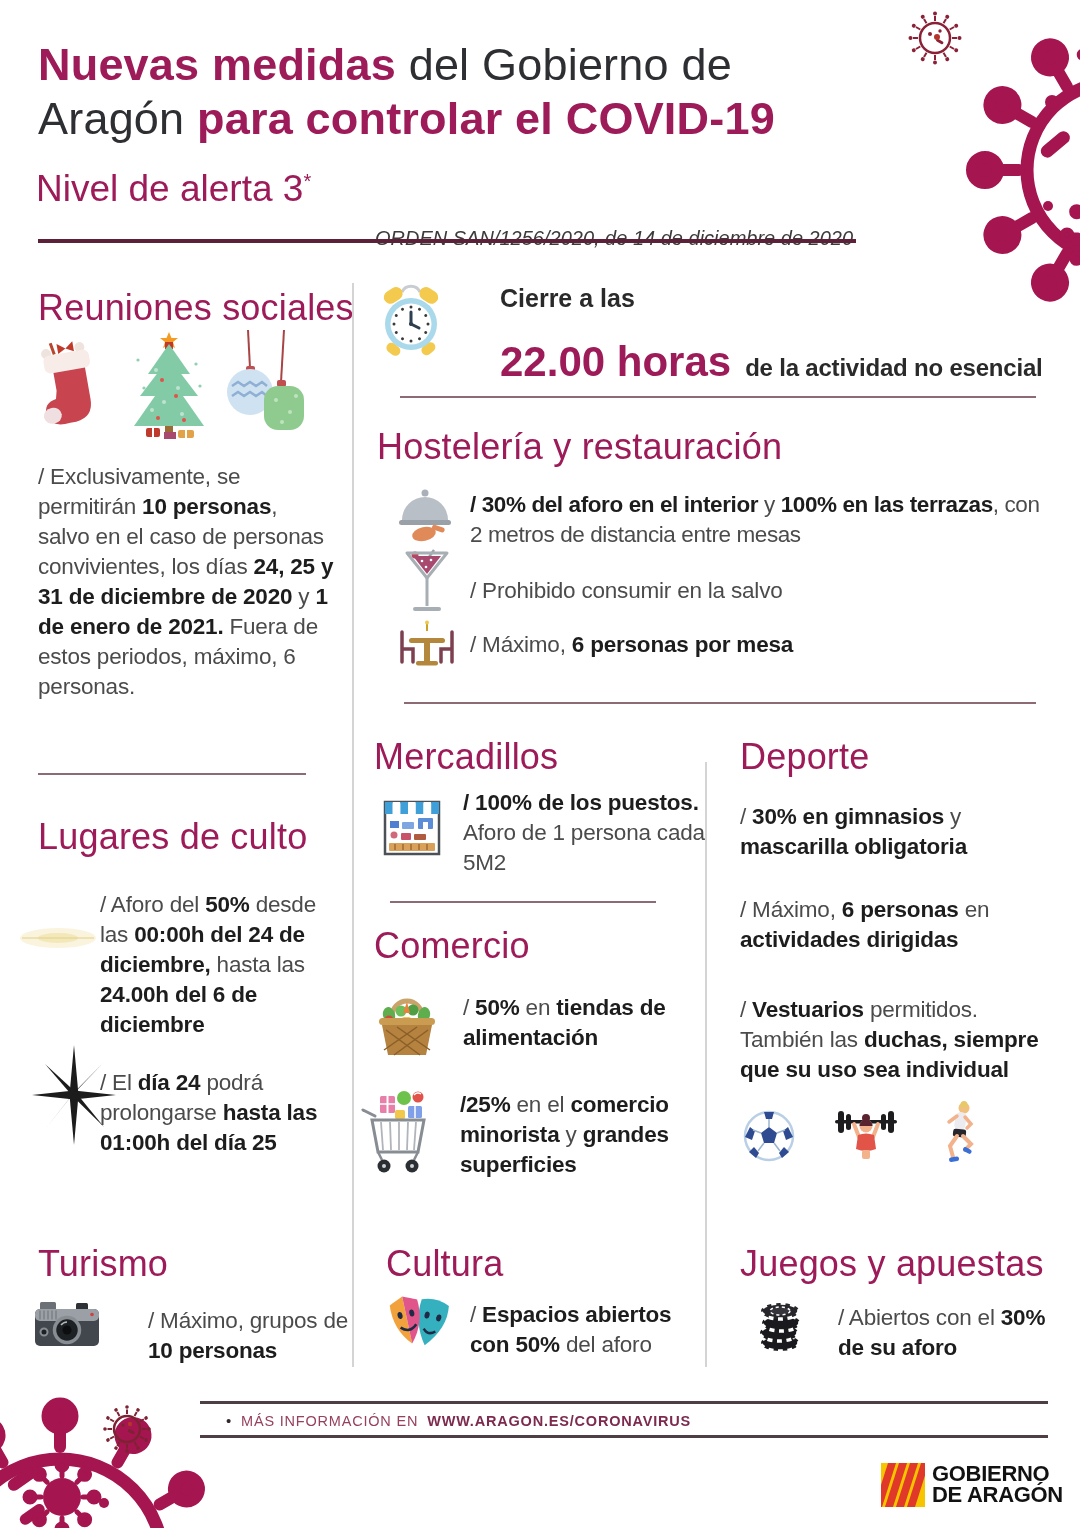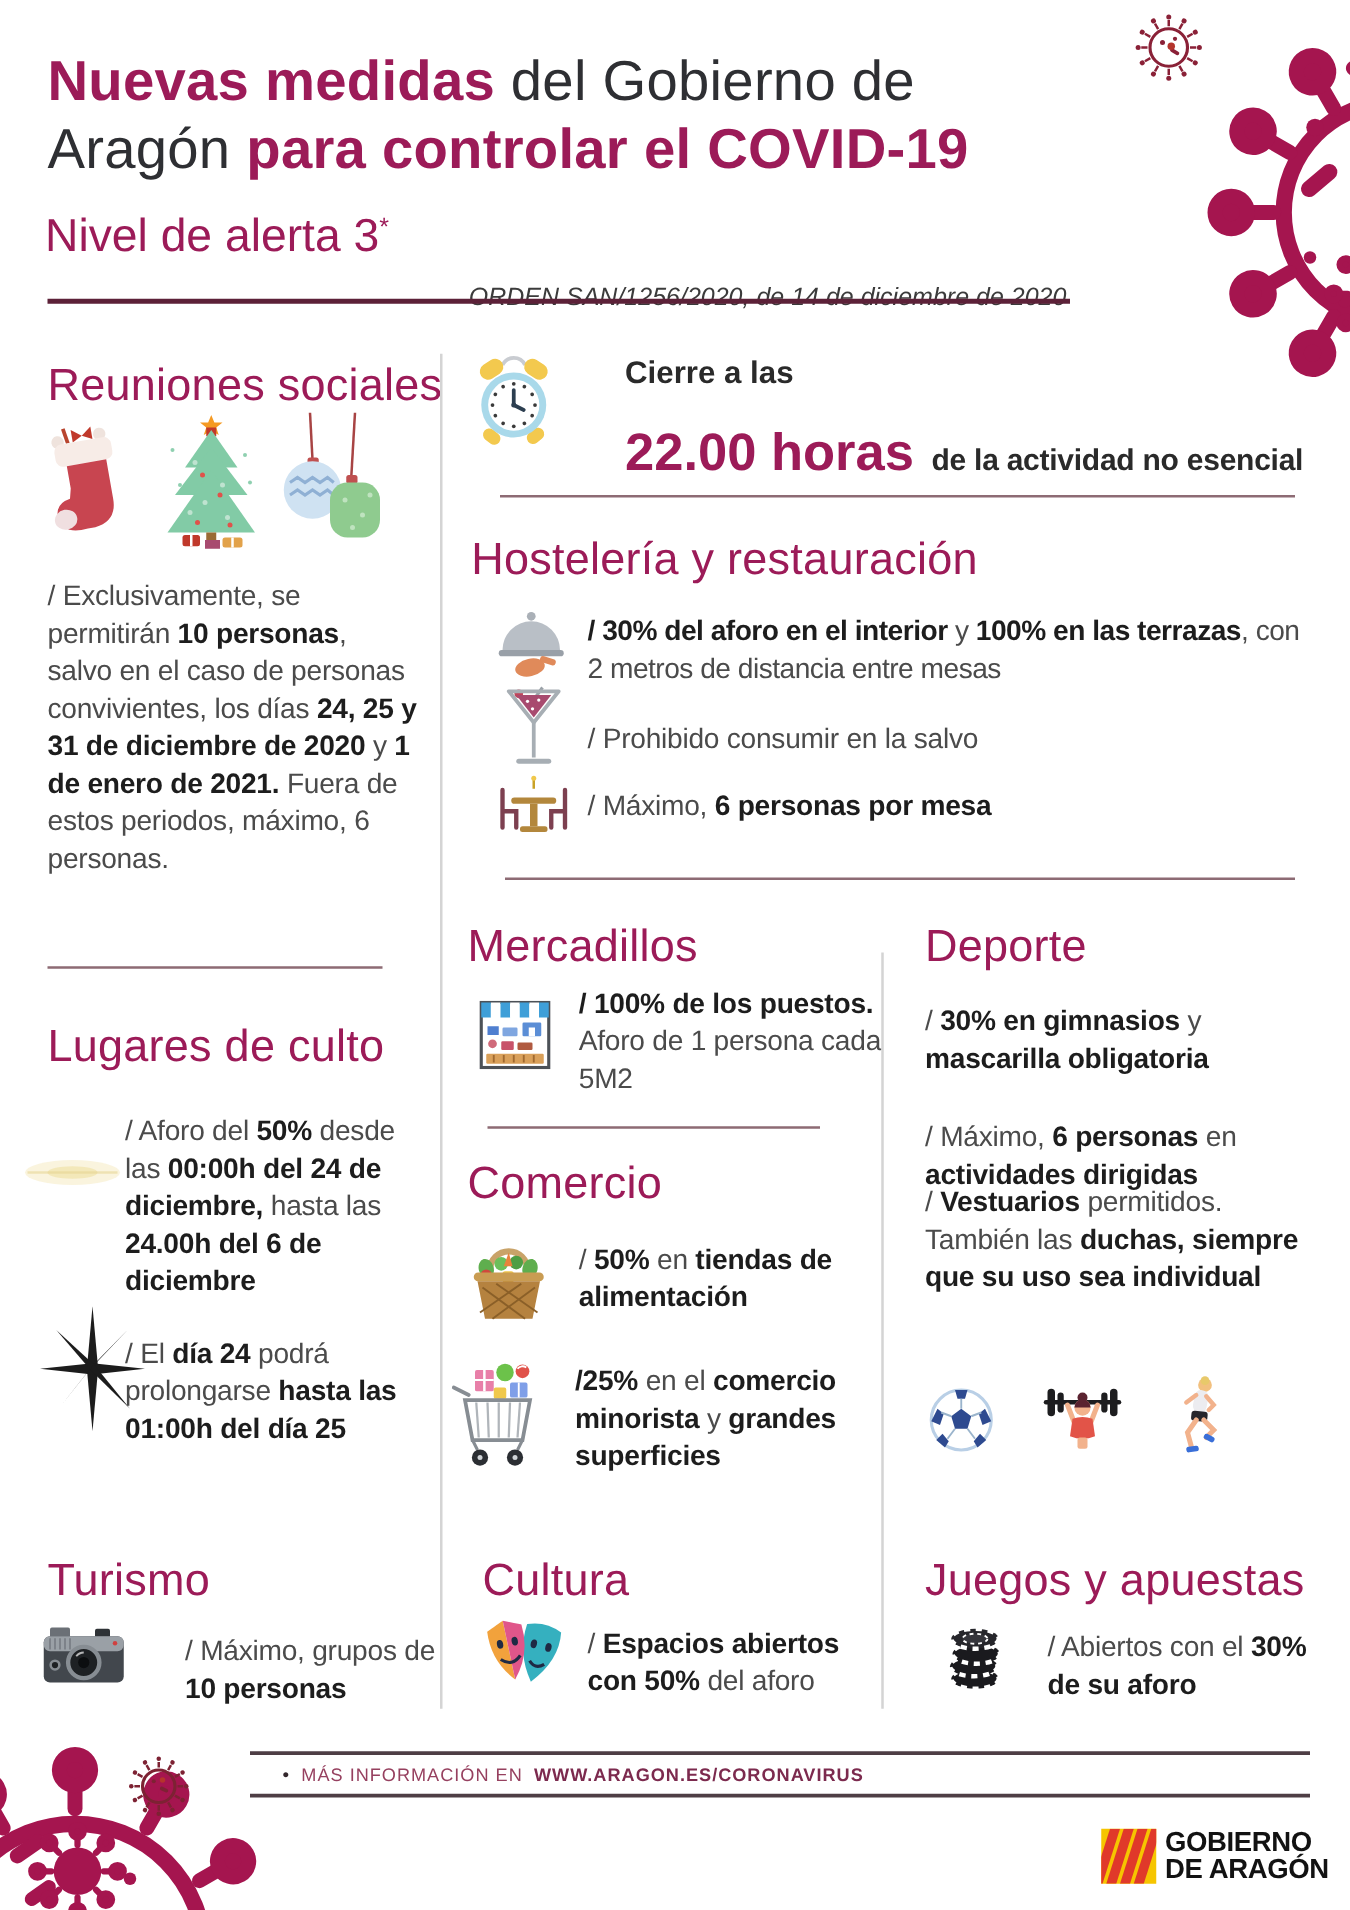--- a/index.html
+++ b/index.html
@@ -31,21 +31,21 @@
   .p-turismo{left:148px;top:1306px;width:205px;}
   .p-host1{left:470px;top:490px;width:585px;letter-spacing:-.4px;}
   .p-host2{left:470px;top:576px;width:500px;}
   .p-host3{left:470px;top:630px;width:500px;}
   .p-mercadillos{left:463px;top:788px;width:250px;}
   .p-comercio1{left:463px;top:993px;width:258px;}
   .p-comercio2{left:460px;top:1090px;width:262px;}
   .p-cultura{left:470px;top:1300px;width:238px;}
   .p-deporte1{left:740px;top:802px;width:312px;}
   .p-deporte2{left:740px;top:895px;width:312px;}
-  .p-deporte3{left:740px;top:947px;width:318px;}
+  .p-deporte3{left:740px;top:995px;width:318px;}
   .p-juegos{left:838px;top:1303px;width:218px;}
   
   .cierre-intro{left:500px;top:284px;font-size:25px;font-weight:700;color:#2a2a2a;}
   .time-row{left:500px;top:310px;display:flex;align-items:baseline;gap:14px;white-space:nowrap;margin-top:28px;}
   .time-big{font-size:42px;font-weight:700;color:var(--accent);}
   .time-suffix{font-size:24px;font-weight:700;color:#2a2a2a;letter-spacing:-.2px;}
   
   .f-line{position:absolute;left:200px;width:848px;height:3px;background:#4e3e45;}
   .f-info{left:226px;top:1412px;font-size:14.5px;letter-spacing:.8px;color:#96405f;display:flex;align-items:center;gap:9px;}
   .f-info .bullet{color:#33272c;font-size:15px;}

